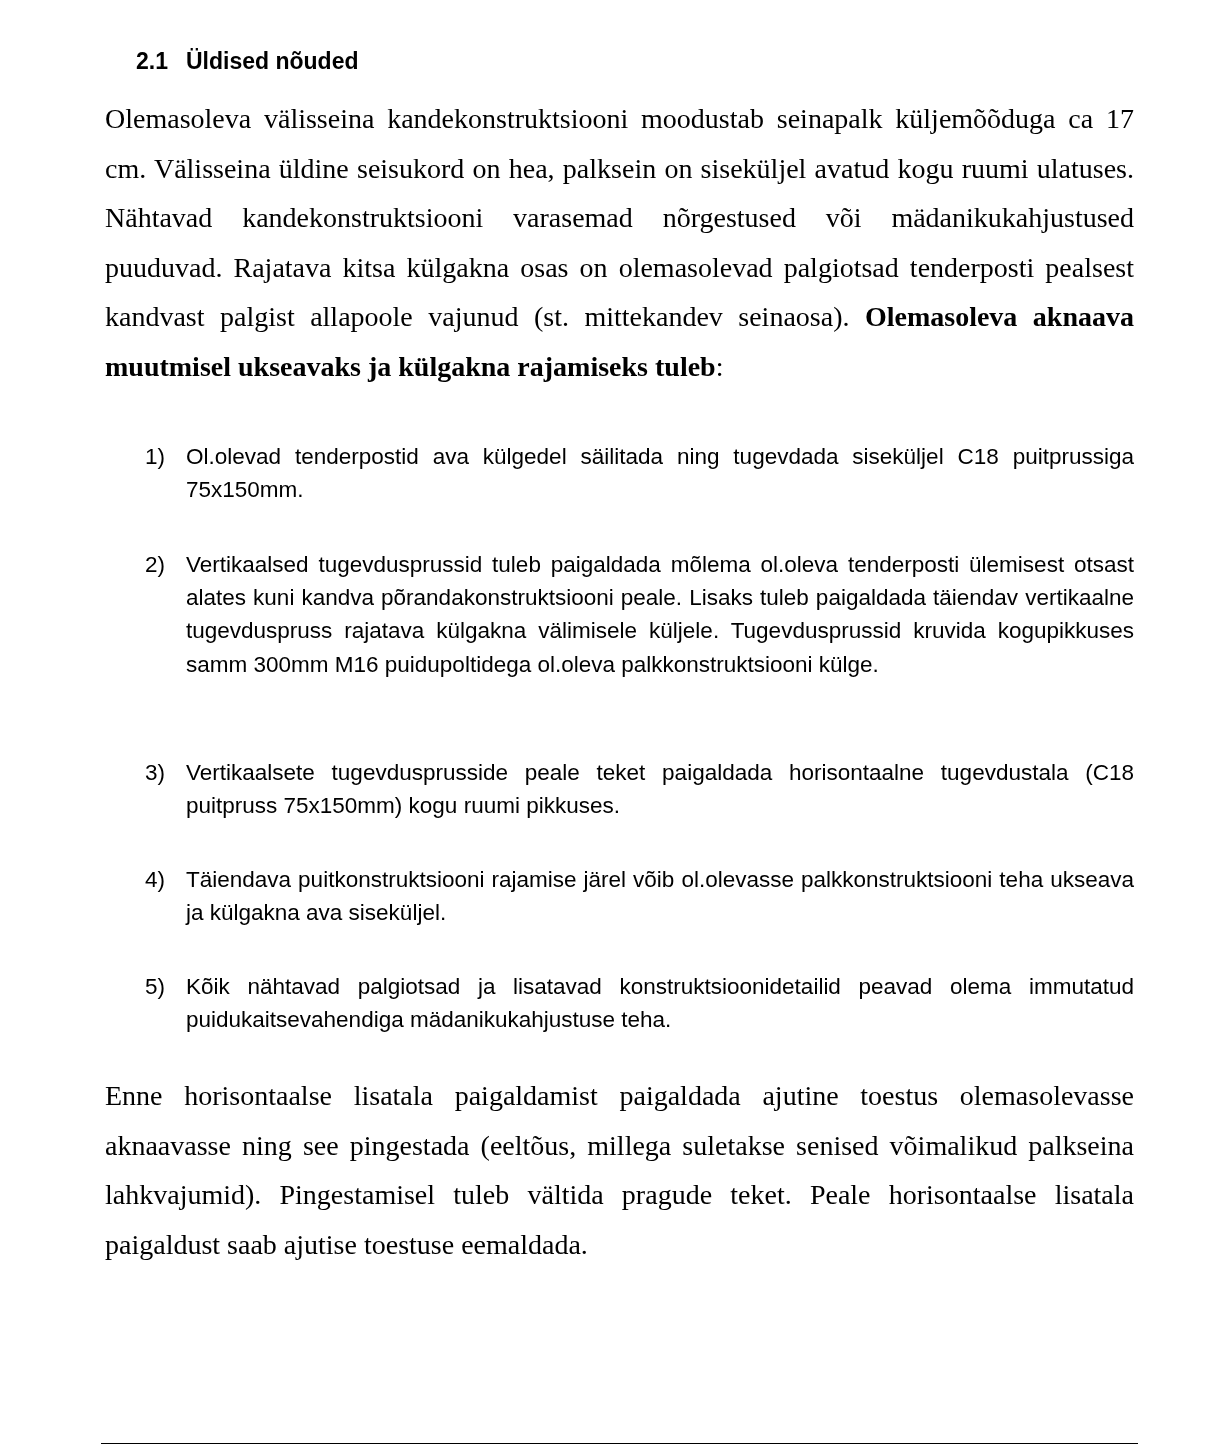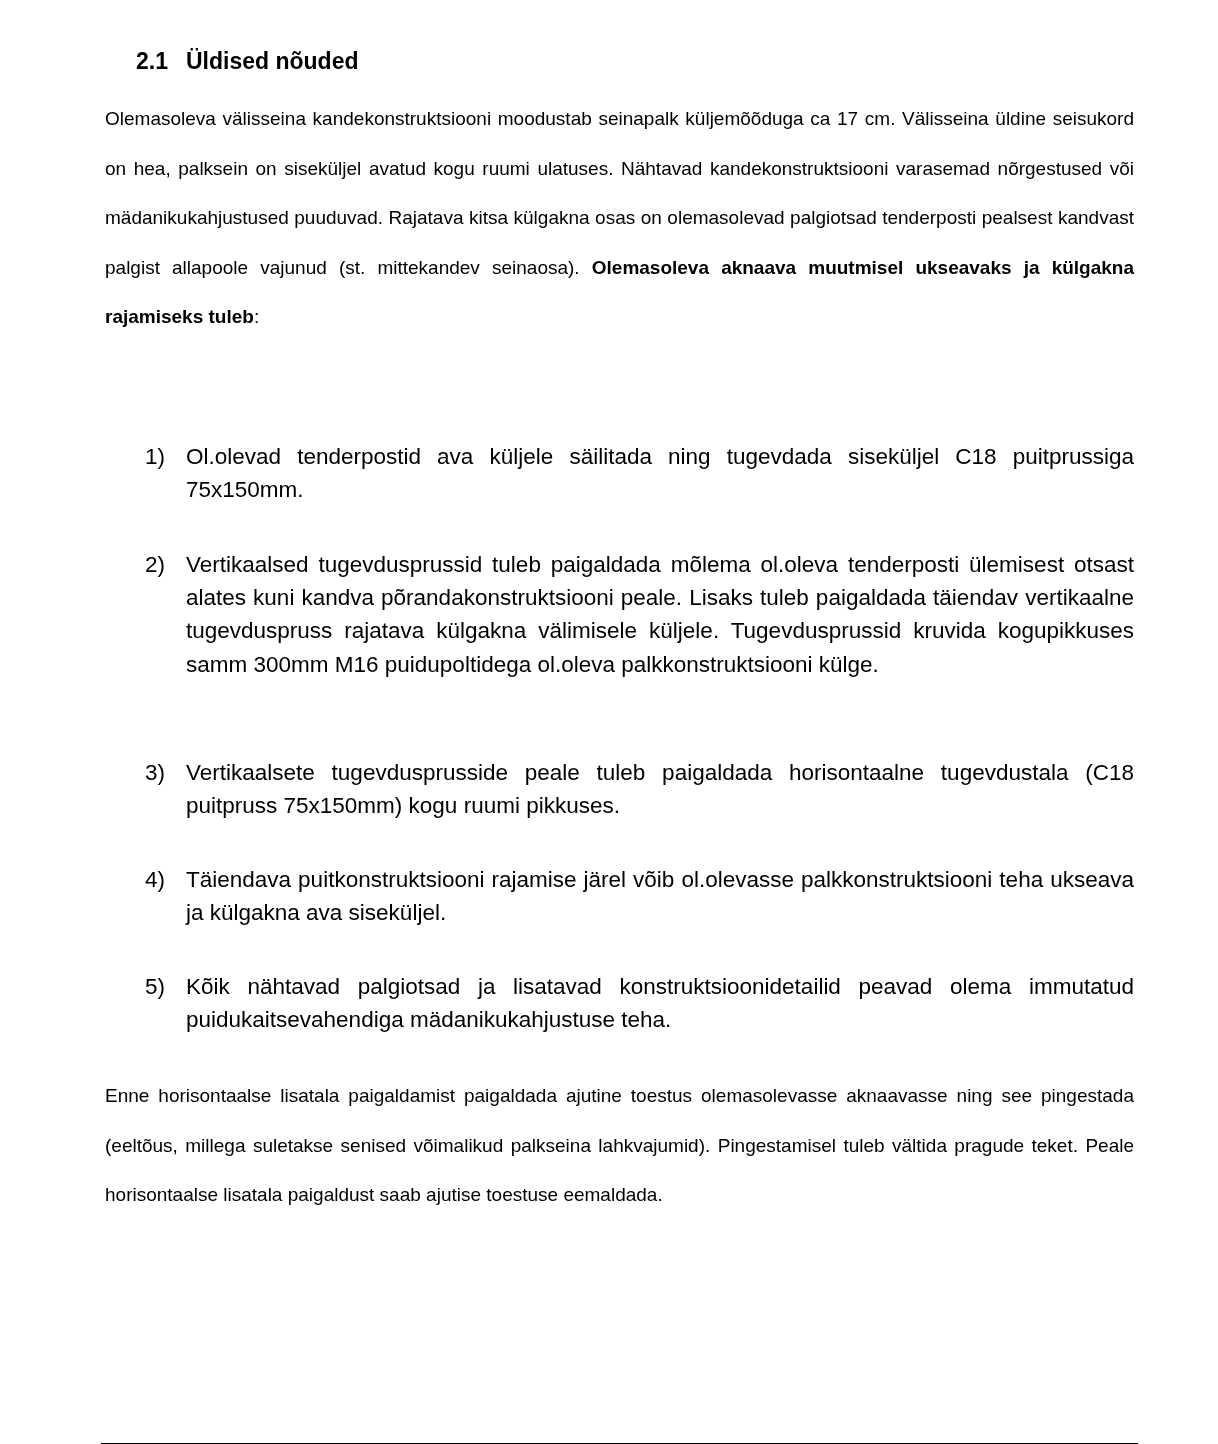--- a/index.html
+++ b/index.html
@@ -10,22 +10,22 @@
   }
   .page { position: absolute; left: 0; top: 12px; width: 1218px; height: 1189px; }
   .heading {
     position: absolute; left: 136px; top: 34px;
     font-weight: bold; font-size: 23px; line-height: 30px;
     white-space: nowrap;
   }
   .heading .num { display: inline-block; width: 50px; }
   .para {
     position: absolute; left: 105px; width: 1029px;
-    font-size: 19px; line-height: 49.6px;
-    text-align: justify; text-align-last: left;
+    font-size: 28px; line-height: 49.6px;
+    text-align: justify; text-align-last: left; font-family: Liberation Serif, serif;
   }
   .para b { font-weight: bold; }
   .p1 { top: 82px; }
   .p2 { top: 1059px; }
   .list { position: absolute; left: 145px; width: 989px; margin: 0; padding: 0; list-style: none; }
   .li {
     position: absolute; left: 0; width: 989px;
     font-size: 22.5px; line-height: 33.2px;
   }
   .li .marker { position: absolute; left: 0; top: 0; width: 40px; }
@@ -51,29 +51,29 @@
 
   <div class="heading">
     <span class="num">2.1</span><span>Üldised nõuded</span>
   </div>
 
   <div class="para p1"><span>Olemasoleva välisseina kandekonstruktsiooni moodustab seinapalk küljemõõduga ca 17 cm. Välisseina üldine seisukord on hea, palksein on siseküljel avatud kogu ruumi ulatuses. Nähtavad kandekonstruktsiooni varasemad nõrgestused või mädanikukahjustused puuduvad. Rajatava kitsa külgakna osas on olemasolevad palgiotsad tenderposti pealsest kandvast palgist allapoole vajunud (st. mittekandev seinaosa). </span><b>Olemasoleva aknaava muutmisel ukseavaks ja külgakna rajamiseks tuleb</b><span>:</span></div>
 
   <div class="list">
     <div class="li" style="top:428px;">
       <span class="marker">1)</span>
-      <span class="text">Ol.olevad tenderpostid ava küljele säilitada ning tugevdada siseküljel C18 puitprussiga 75x150mm.</span>
+      <span class="text">Ol.olevad tenderpostid ava külgedel säilitada ning tugevdada siseküljel C18 puitprussiga 75x150mm.</span>
     </div>
     <div class="li" style="top:536px;">
       <span class="marker">2)</span>
       <span class="text">Vertikaalsed tugevdusprussid tuleb paigaldada mõlema ol.oleva tenderposti ülemisest otsast alates kuni kandva põrandakonstruktsiooni peale. Lisaks tuleb paigaldada täiendav vertikaalne tugevduspruss rajatava külgakna välimisele küljele. Tugevdusprussid kruvida kogupikkuses samm 300mm M16 puidupoltidega ol.oleva palkkonstruktsiooni külge.</span>
     </div>
     <div class="li" style="top:744px;">
       <span class="marker">3)</span>
-      <span class="text">Vertikaalsete tugevdusprusside peale tuleb paigaldada horisontaalne tugevdustala (C18 puitpruss 75x150mm) kogu ruumi pikkuses.</span>
+      <span class="text">Vertikaalsete tugevdusprusside peale teket paigaldada horisontaalne tugevdustala (C18 puitpruss 75x150mm) kogu ruumi pikkuses.</span>
     </div>
     <div class="li" style="top:851px;">
       <span class="marker">4)</span>
       <span class="text">Täiendava puitkonstruktsiooni rajamise järel võib ol.olevasse palkkonstruktsiooni teha ukseava ja külgakna ava siseküljel.</span>
     </div>
     <div class="li" style="top:958px;">
       <span class="marker">5)</span>
       <span class="text">Kõik nähtavad palgiotsad ja lisatavad konstruktsioonidetailid peavad olema immutatud puidukaitsevahendiga mädanikukahjustuse teha.</span>
     </div>
   </div>

